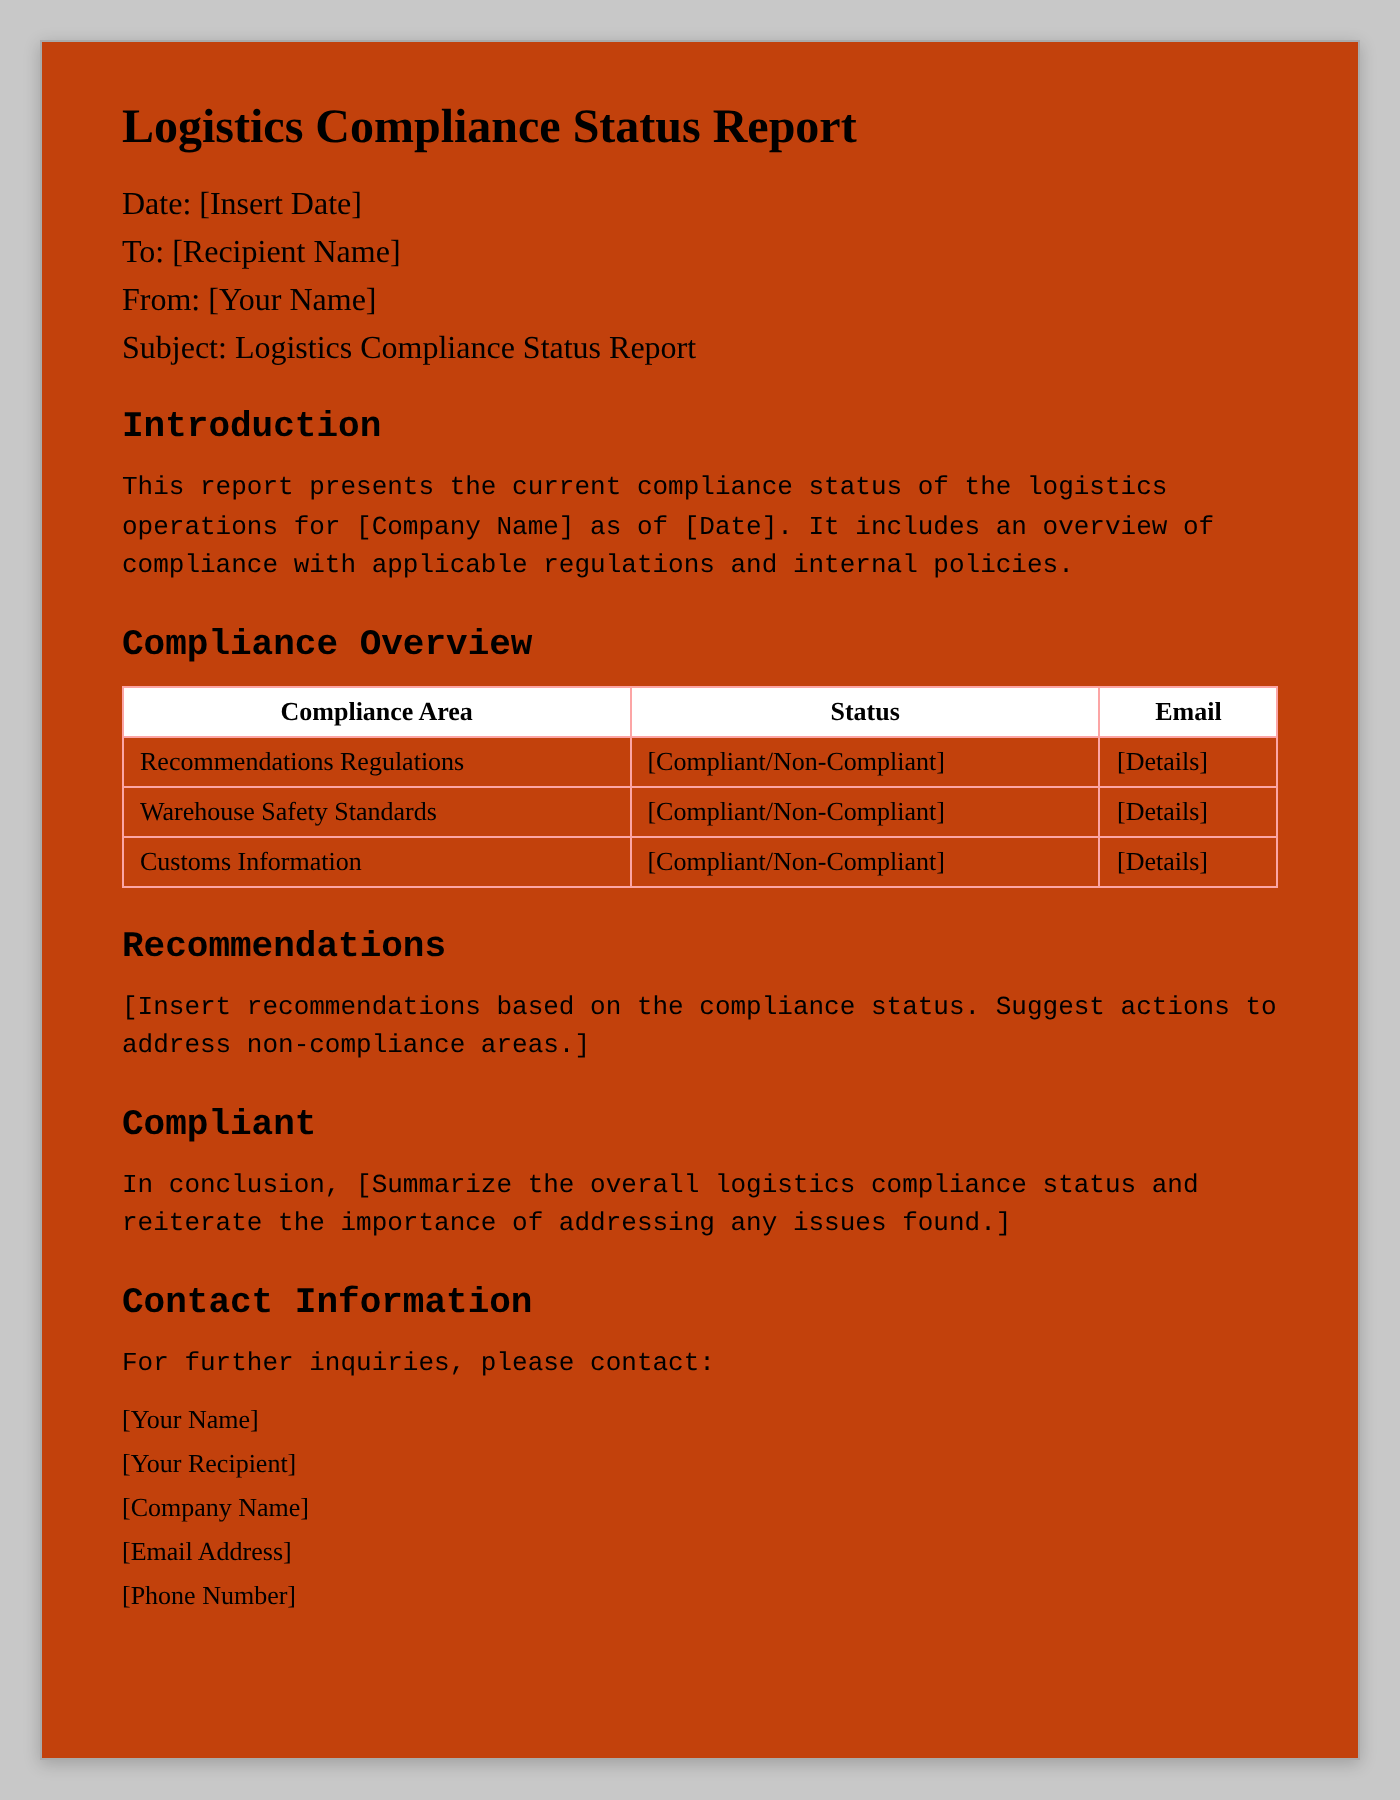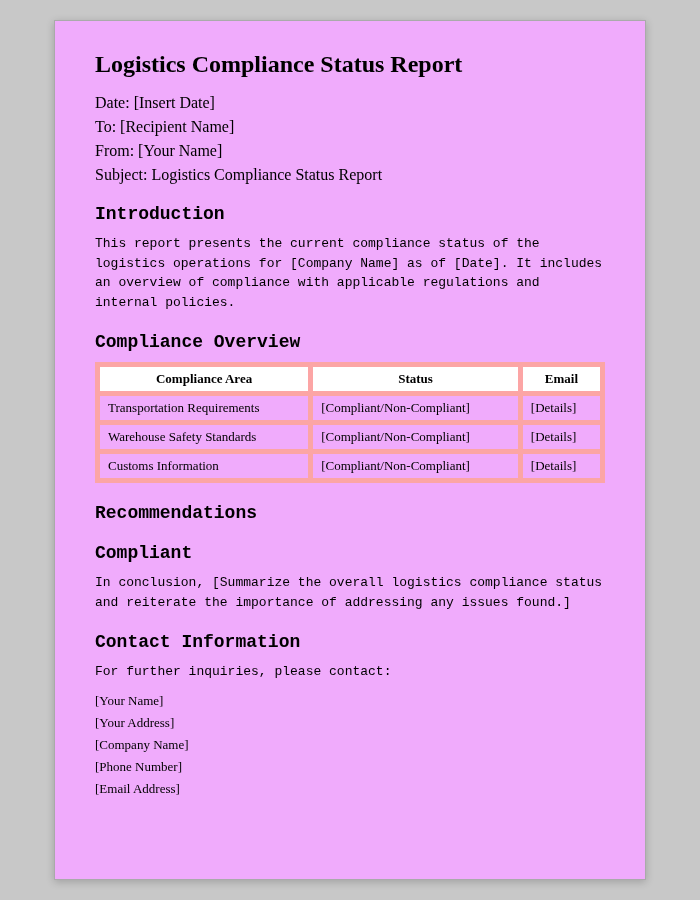--- a/index.html
+++ b/index.html
@@ -12,22 +12,22 @@
       background-color: #c8c8c8;
       display: flex;
       justify-content: center;
       align-items: flex-start;
       min-height: 900px;
       padding: 20px;
       font-family: 'Times New Roman', Times, serif;
     }
 
     .page {
-      background: #f0abfc;
-      width: 592px;
+      background: #c2410c;
+      width: 660px;
       min-height: 860px;
       padding: 30px 40px;
       border: 1px solid #aaa;
       box-shadow: 0 2px 8px rgba(0,0,0,0.2);
     }
 
     .report-title {
       font-size: 24px;
       font-weight: bold;
       margin-bottom: 16px;
@@ -59,21 +59,21 @@
       border-collapse: collapse;
       width: 100%;
       margin-top: 10px;
       margin-bottom: 10px;
       font-size: 13px;
       font-family: 'Times New Roman', Times, serif;
     }
 
     .compliance-table th,
     .compliance-table td {
-      border: 5px solid #fca5a5;
+      border: 1px solid #fca5a5;
       padding: 4px 8px;
       text-align: left;
     }
 
     .compliance-table th {
       font-weight: bold;
       text-align: center;
       background-color: #ffffff;
     }
 
@@ -103,45 +103,46 @@
   <table class="compliance-table">
     <thead>
       <tr>
         <th>Compliance Area</th>
         <th>Status</th>
         <th>Email</th>
       </tr>
     </thead>
     <tbody id="compliance-tbody">
     <tr>
-          <td>Transportation Requirements</td>
+          <td>Recommendations Regulations</td>
           <td>[Compliant/Non-Compliant]</td>
           <td>[Details]</td>
         </tr>
         <tr>
           <td>Warehouse Safety Standards</td>
           <td>[Compliant/Non-Compliant]</td>
           <td>[Details]</td>
         </tr>
         <tr>
           <td>Customs Information</td>
           <td>[Compliant/Non-Compliant]</td>
           <td>[Details]</td>
         </tr>
       </tbody>
   </table>
 
   <div class="section-heading">Recommendations</div>
+  <p class="body-text">[Insert recommendations based on the compliance status. Suggest actions to address non-compliance areas.]</p>
 
   <div class="section-heading">Compliant</div>
   <p class="body-text">In conclusion, [Summarize the overall logistics compliance status and reiterate the importance of addressing any issues found.]</p>
 
   <div class="section-heading">Contact Information</div>
   <p class="body-text">For further inquiries, please contact:</p>
   <div class="contact-list" id="contact-list">
       <div>[Your Name]</div>
-      <div>[Your Address]</div>
+      <div>[Your Recipient]</div>
       <div>[Company Name]</div>
+      <div>[Email Address]</div>
       <div>[Phone Number]</div>
-      <div>[Email Address]</div>
     </div>
 
 </div>
 
 </body></html>

